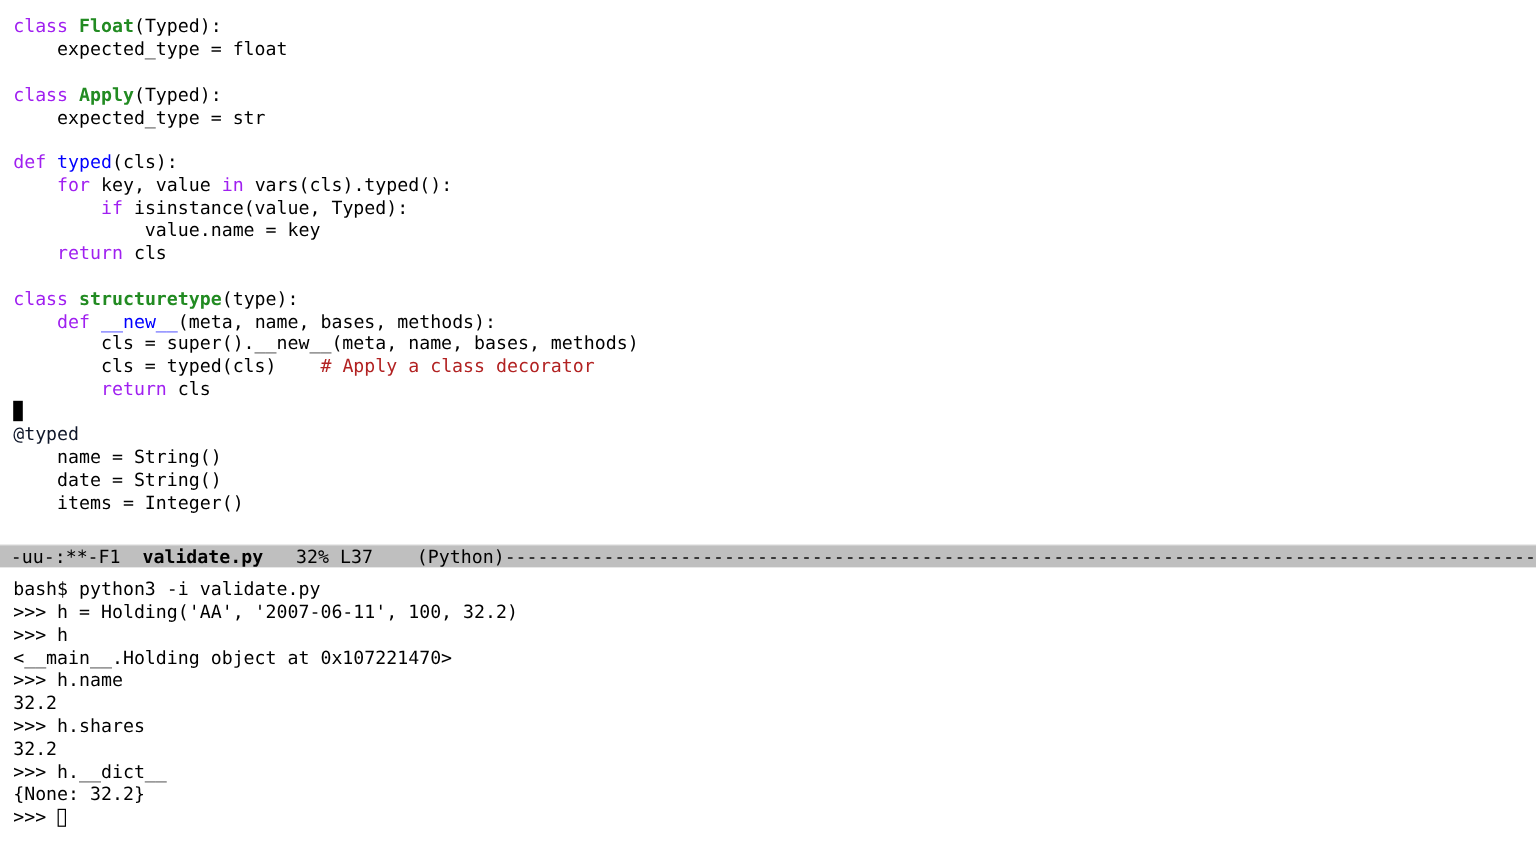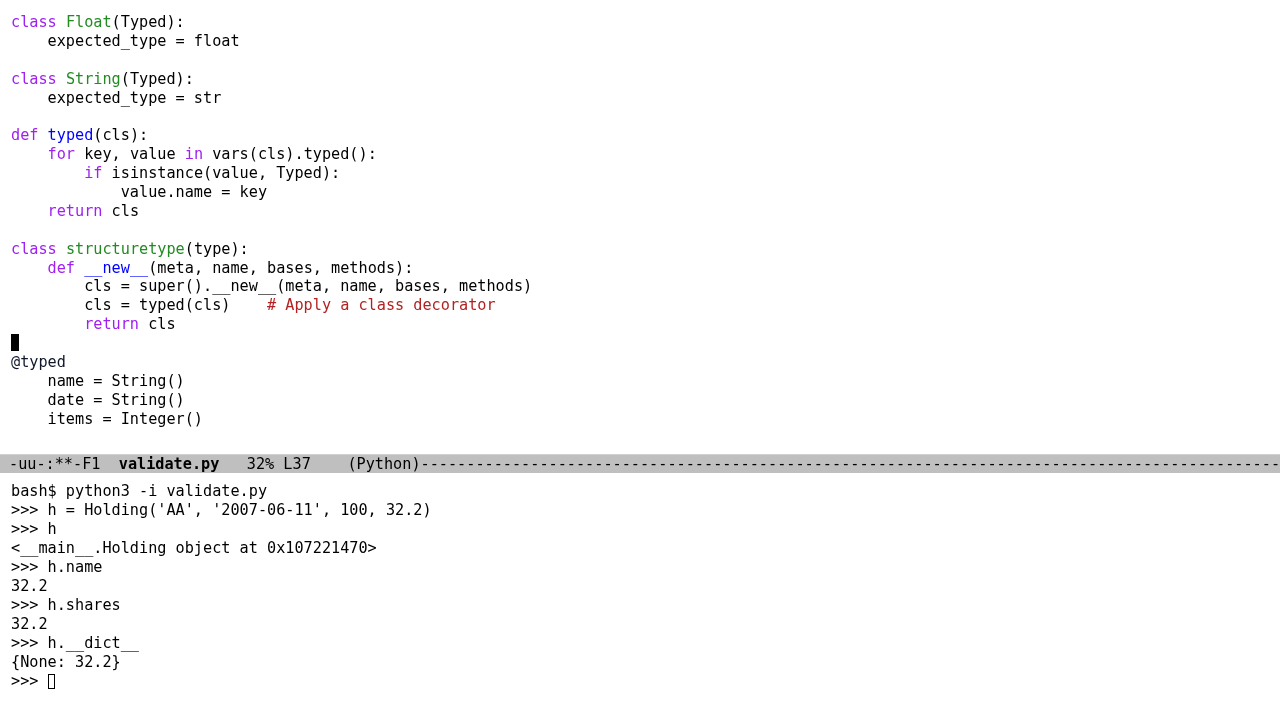--- a/index.html
+++ b/index.html
@@ -37,21 +37,21 @@
     height: 18.9px;
     line-height: 18.9px;
     font-size: 15.2px;
     letter-spacing: 0px;
     white-space: pre;
     color: #000000;
   }
 
   
   .tk-kw   { color: #a020f0; }   
-  .tk-type { color: #228b22; }   
+  .tk-type { color: #228b22; font-weight: bold; }   
   .tk-fn   { color: #0000ff; }   
   .tk-cmt  { color: #b22222; }   
   .tk-dec  { color: #0f172a; }   
   .tk-plain{ color: #000000; }
 
   
   .cursor-block {
     display: inline-block;
     width: 8px;
     height: 17px;
@@ -135,21 +135,21 @@
 </head>
 <body>
 
 <div id="root">
 
   <div class="editor-pane">
     <div class="code-area">
         <div class="code-line"><span class="tk-kw">class</span><span class="tk-plain"> </span><span class="tk-type">Float</span><span class="tk-plain">(Typed):</span></div>
         <div class="code-line"><span class="tk-plain">    expected_type = float</span></div>
         <div class="code-line"><span class="tk-plain"> </span></div>
-        <div class="code-line"><span class="tk-kw">class</span><span class="tk-plain"> </span><span class="tk-type">String</span><span class="tk-plain">(Typed):</span></div>
+        <div class="code-line"><span class="tk-kw">class</span><span class="tk-plain"> </span><span class="tk-type">Apply</span><span class="tk-plain">(Typed):</span></div>
         <div class="code-line"><span class="tk-plain">    expected_type = str</span></div>
         <div class="code-line"><span class="tk-plain"> </span></div>
         <div class="code-line"><span class="tk-kw">def</span><span class="tk-plain"> </span><span class="tk-fn">typed</span><span class="tk-plain">(cls):</span></div>
         <div class="code-line"><span class="tk-plain">    </span><span class="tk-kw">for</span><span class="tk-plain"> key, value </span><span class="tk-kw">in</span><span class="tk-plain"> vars(cls).typed():</span></div>
         <div class="code-line"><span class="tk-plain">        </span><span class="tk-kw">if</span><span class="tk-plain"> isinstance(value, Typed):</span></div>
         <div class="code-line"><span class="tk-plain">            value.name = key</span></div>
         <div class="code-line"><span class="tk-plain">    </span><span class="tk-kw">return</span><span class="tk-plain"> cls</span></div>
         <div class="code-line"><span class="tk-plain"> </span></div>
         <div class="code-line"><span class="tk-kw">class</span><span class="tk-plain"> </span><span class="tk-type">structuretype</span><span class="tk-plain">(type):</span></div>
         <div class="code-line"><span class="tk-plain">    </span><span class="tk-kw">def</span><span class="tk-plain"> </span><span class="tk-fn">__new__</span><span class="tk-plain">(meta, name, bases, methods):</span></div>

